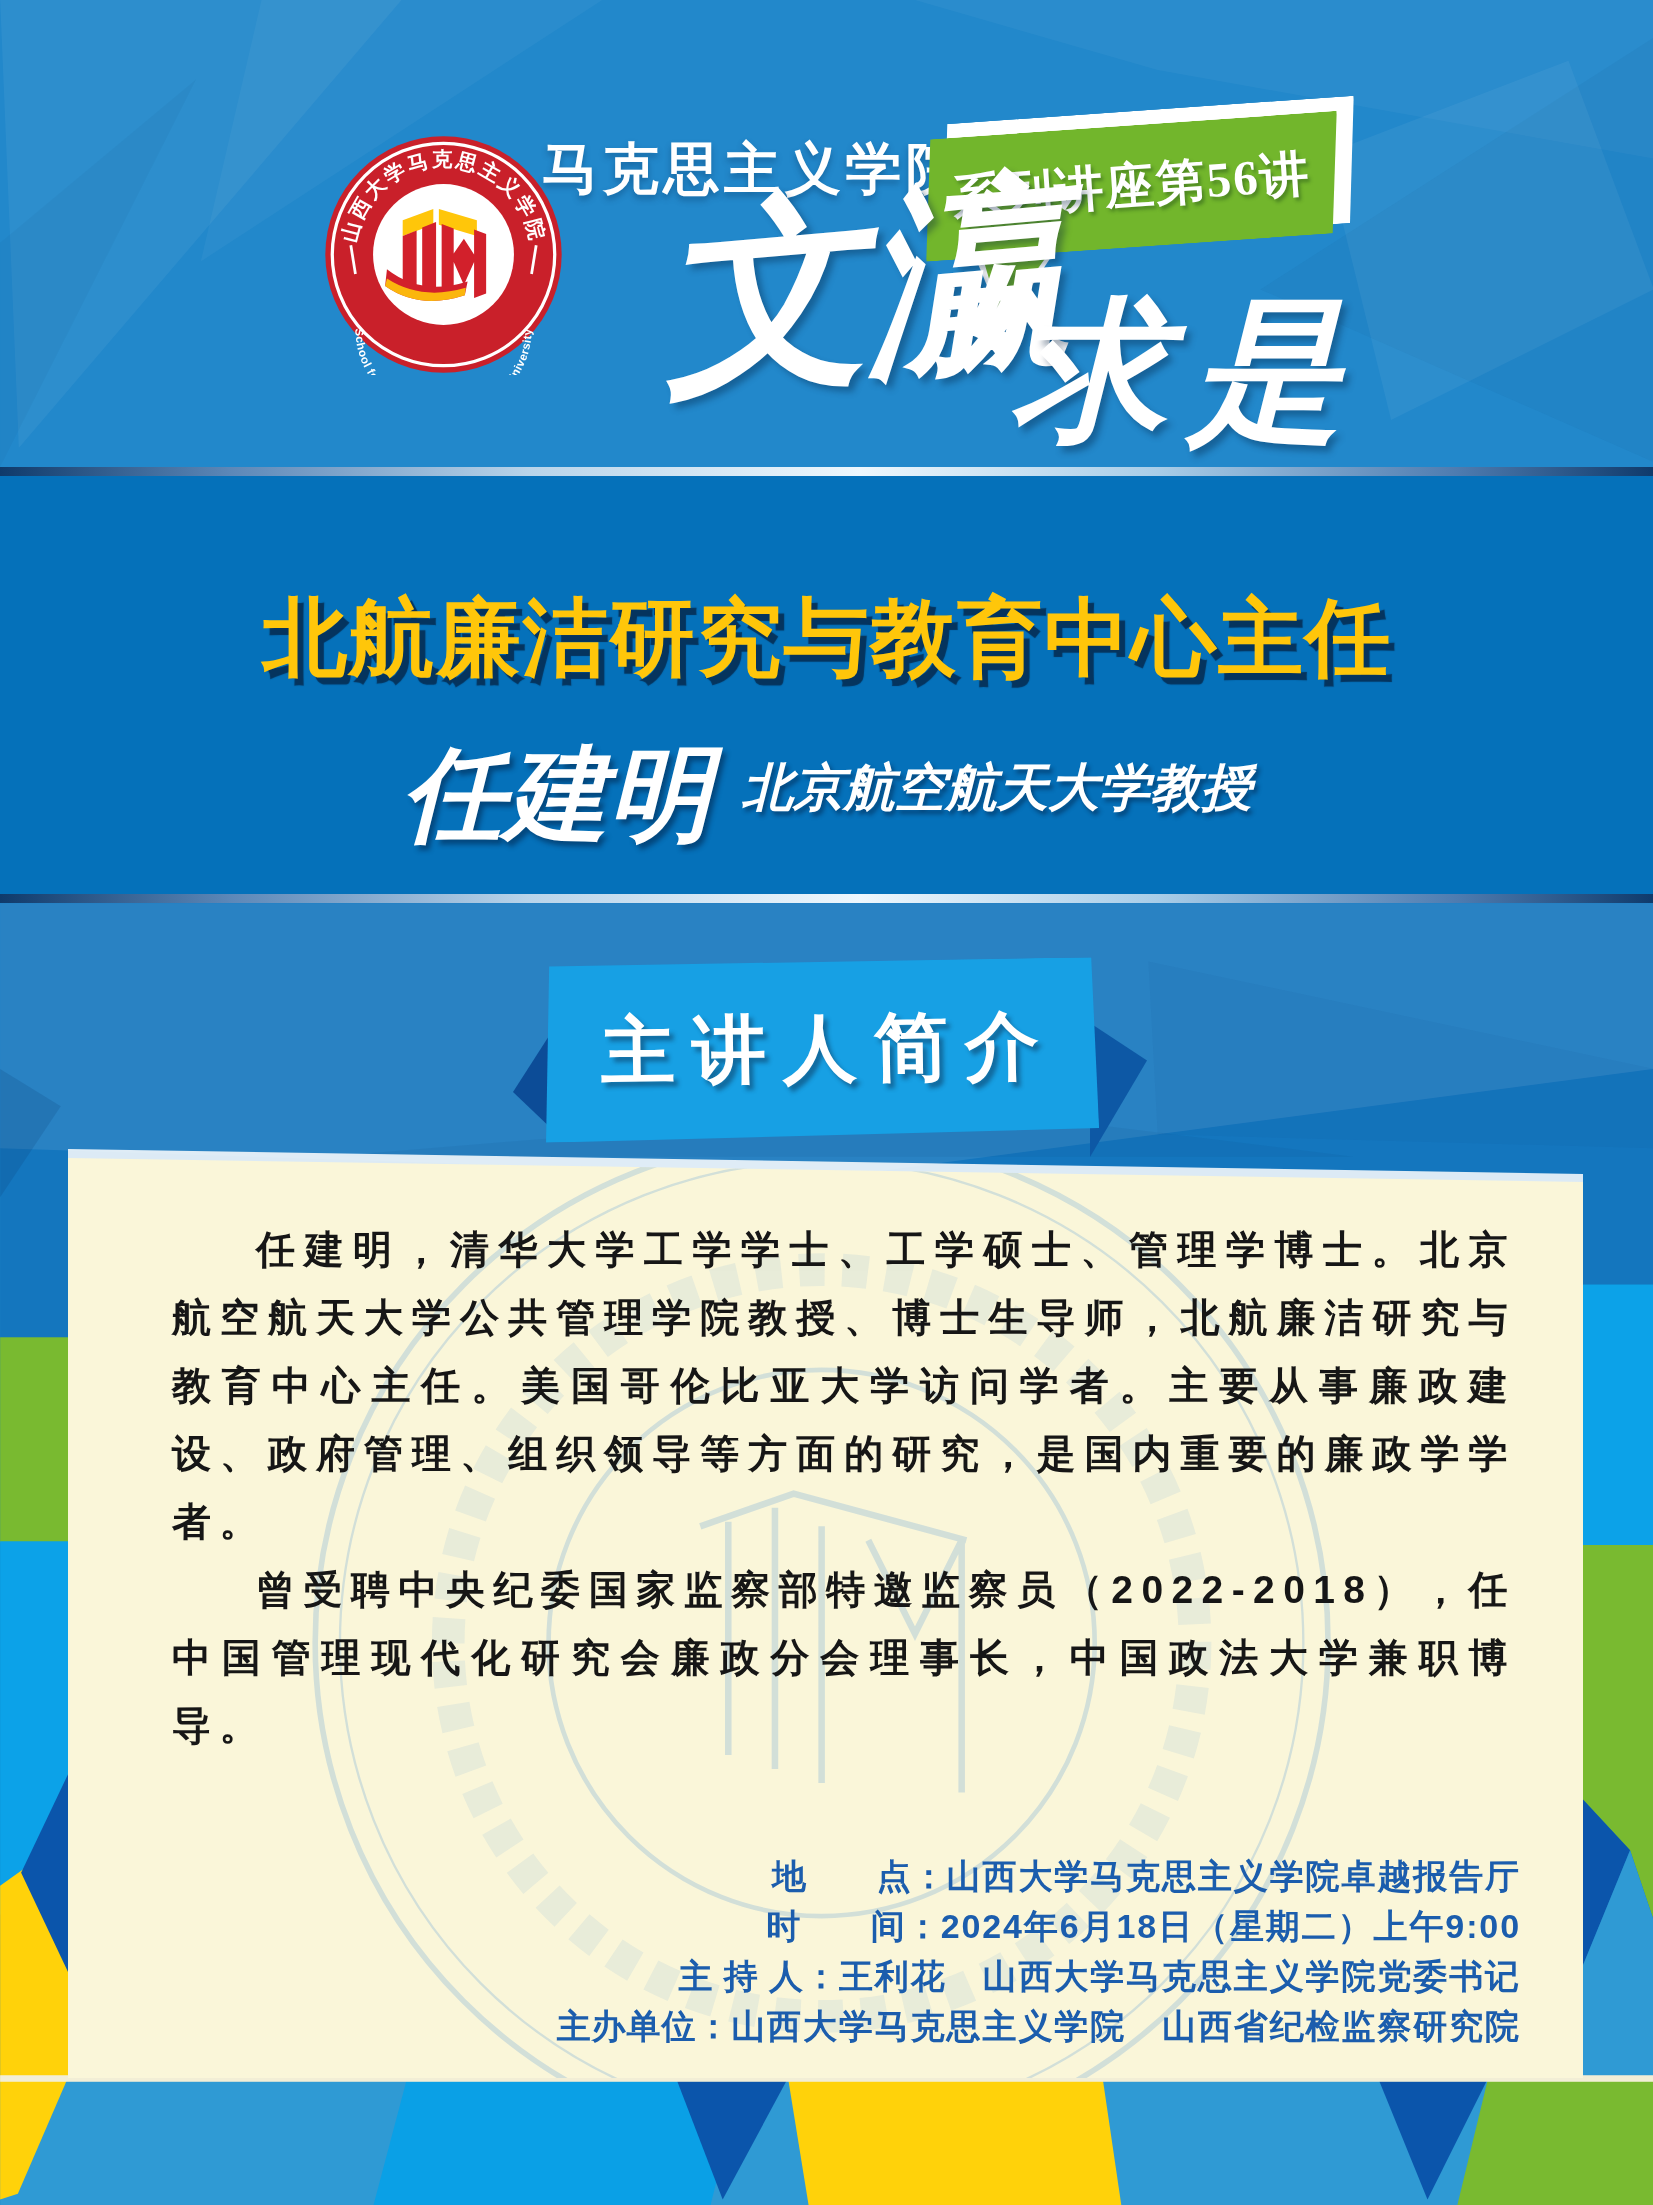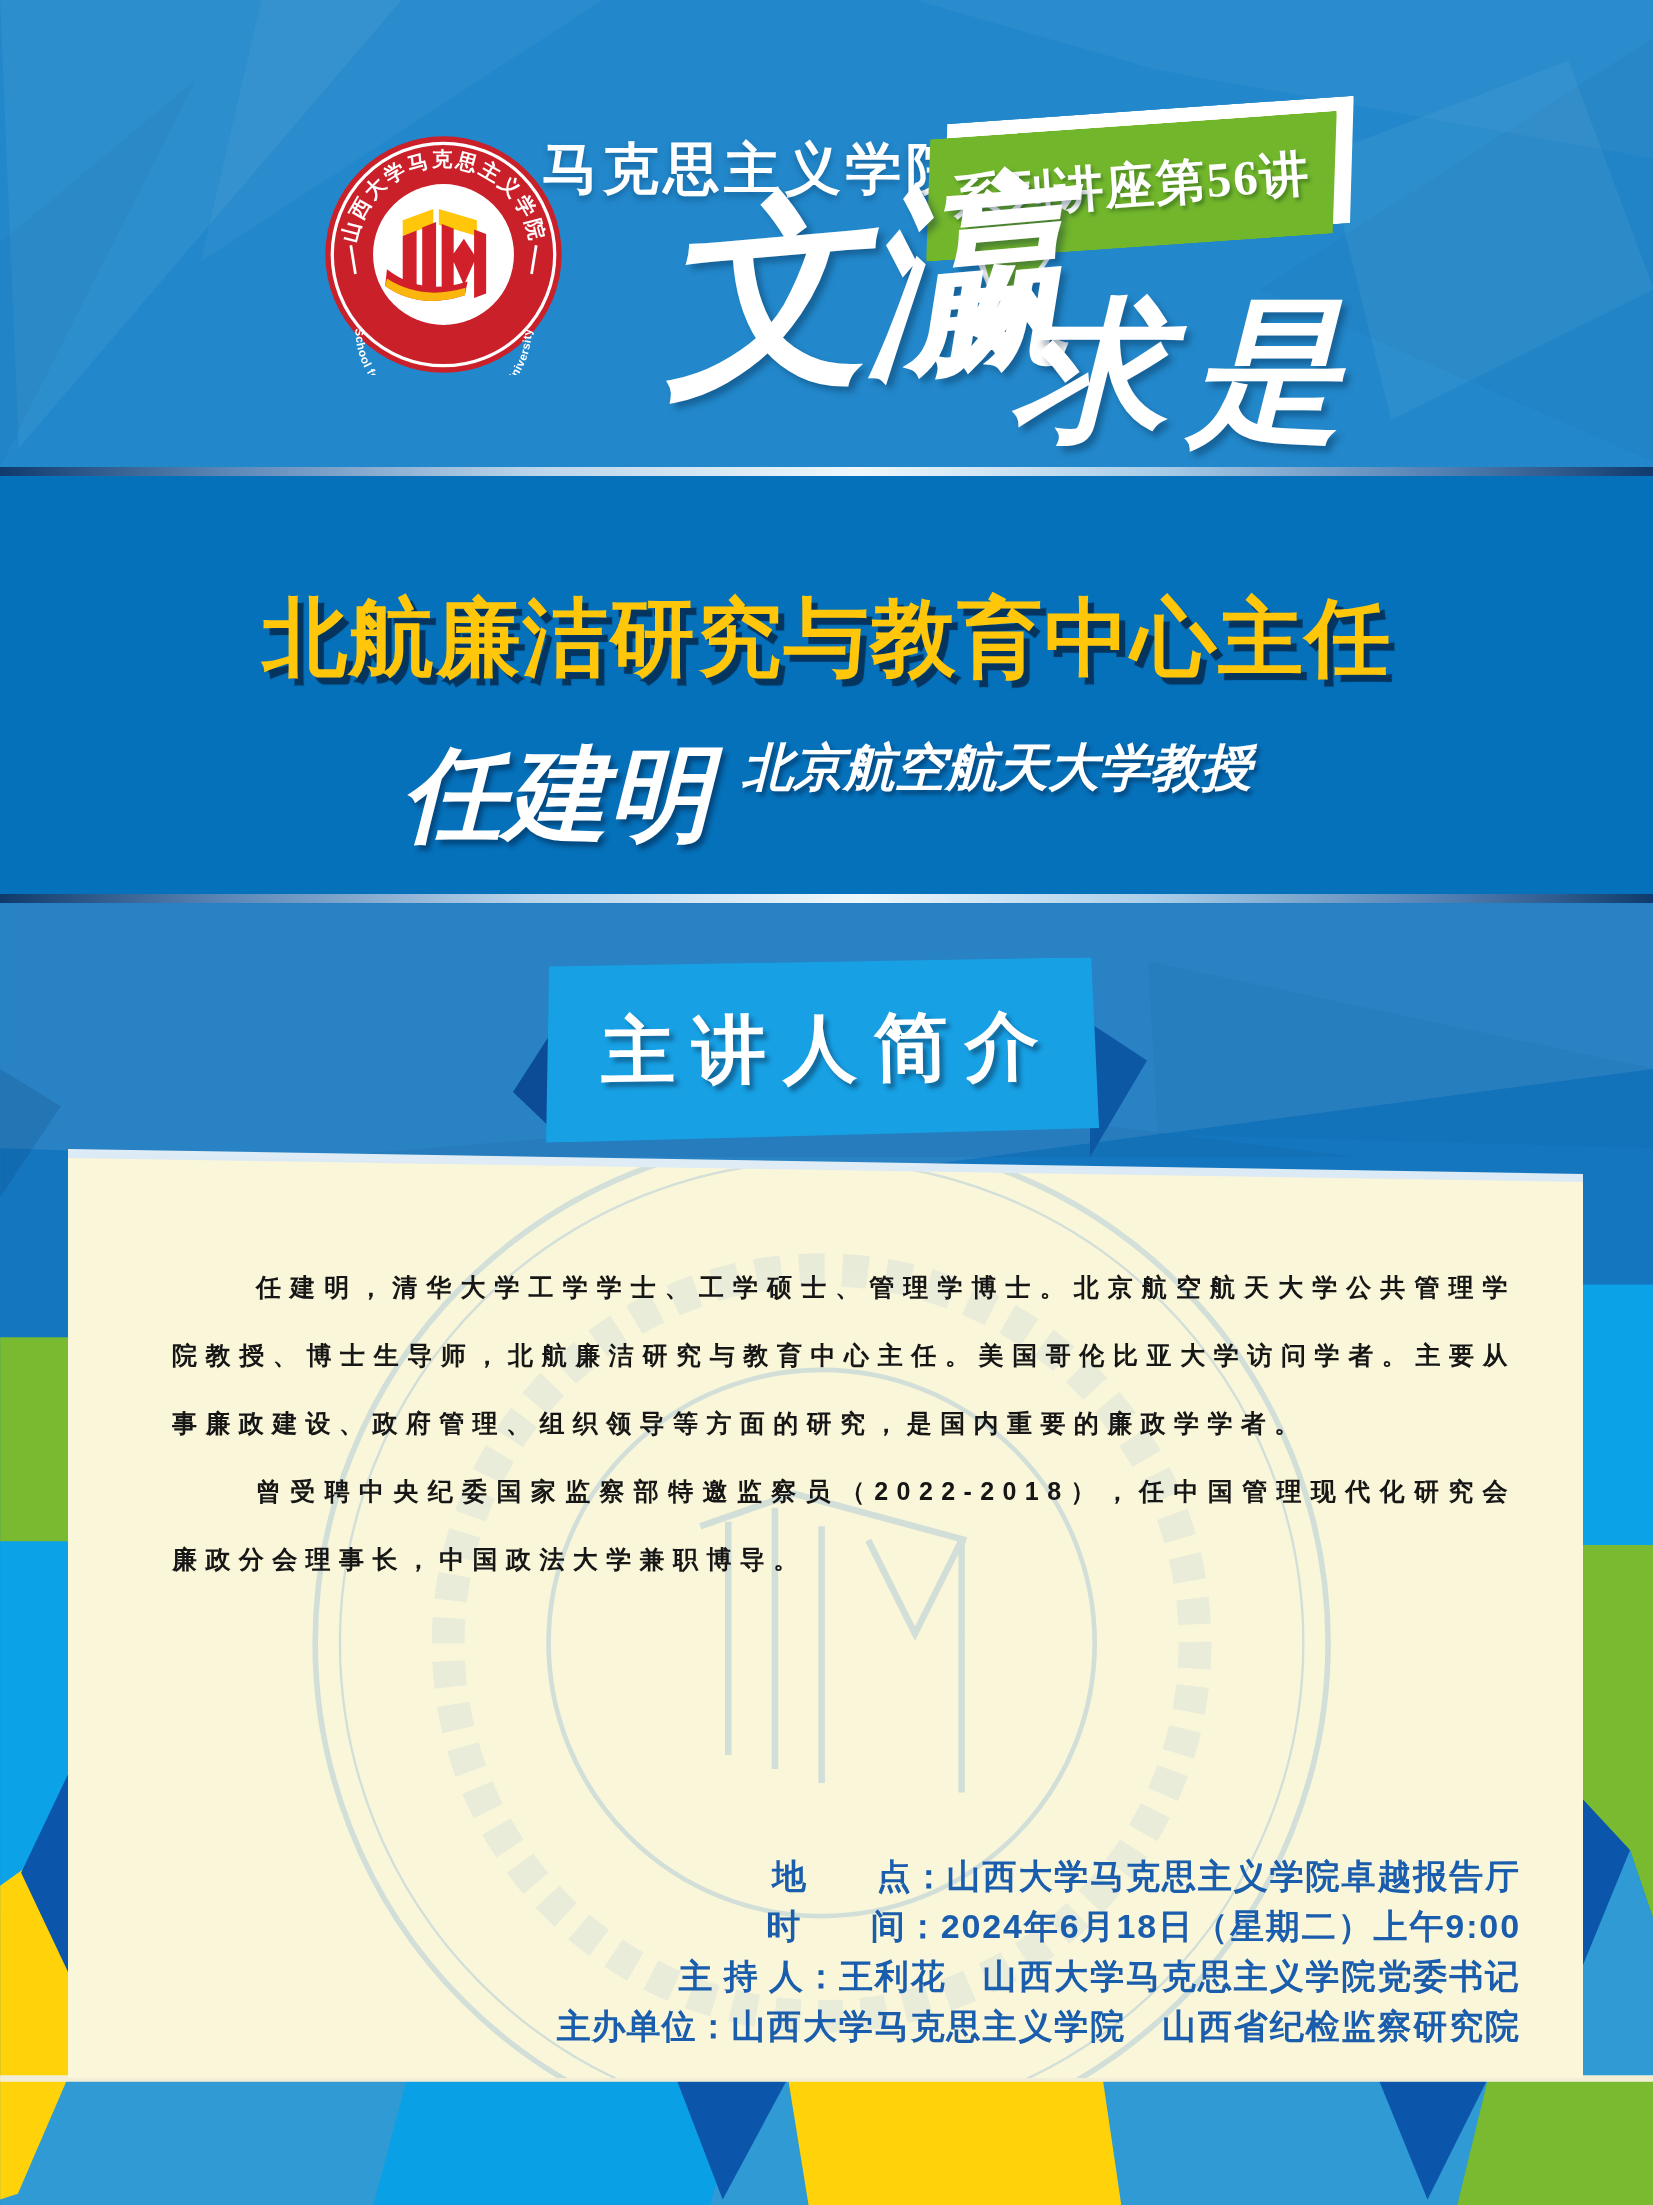--- a/index.html
+++ b/index.html
@@ -52,21 +52,21 @@
   #divider-top { top:467px; }
   #divider-bottom { top:894px; }
   #title-band { left:0; top:476px; width:1654px; height:418px; background:#0571ba; z-index:2; }
   #lecture-title {
     left:0; top:105px; width:100%; text-align:center;
     font-size:85px; font-weight:900; color:#ffc60a; letter-spacing:1.9px;
     text-shadow:6px 7px 0.9px rgba(6,45,84,.9);
     white-space:nowrap;
   }
   #speaker-row { left:0; top:266px; width:100%; display:flex;
-    justify-content:center; align-items:flex-start; gap:31px; }
+    justify-content:center; align-items:center; gap:31px; }
   #speaker-name { font-family:"DejaVu Serif", serif; font-style:italic; font-weight:700;
     font-size:103px; color:#fff; line-height:1; text-shadow:3.7px 4.7px 5.6px rgba(0,20,50,.45); }
   #speaker-title { font-family:"DejaVu Serif", serif; font-style:italic; font-weight:700;
     font-size:51px; color:#fff; line-height:1; padding-bottom:11.2px;
     text-shadow:2.8px 3.7px 4.7px rgba(0,20,50,.45); white-space:nowrap; }
 
   
   .fold { z-index:4; }
   #fold-left { left:513px; top:1025px; width:43px; height:108px; background:#0c4c97;
     clip-path:polygon(100% 0,100% 100%,0 62%); }
@@ -87,22 +87,22 @@
   
   #panel-edge { left:0; top:0; width:1654px; height:2205px; z-index:3;
     background:#ffffff; opacity:.85;
     clip-path:polygon(68px 1149px,1583px 1174px,1583px 1195px,68px 1171px); }
   #content-panel { left:0; top:0; width:1654px; height:2205px; z-index:3;
     background:#faf6d9;
     clip-path:polygon(68px 1158px,1583px 1182px,1583px 2078px,68px 2078px); }
   #watermark { position:absolute; left:0; top:0; width:1654px; height:2205px; }
 
   #bio {
-    position:absolute; left:172px; top:1253px; width:1344px;
-    font-size:25px; font-weight:700; color:#161616;
+    position:absolute; left:172px; top:1216px; width:1344px;
+    font-size:39px; font-weight:700; color:#161616;
     letter-spacing:8.4px; line-height:68px; text-align:justify;
   }
   #bio p { margin:0; text-indent:84px; }
 
   #event-details { position:absolute; left:233px; top:1851px; width:1288px;
     font-size:34px; font-weight:700; color:#1b5dad; line-height:50px;text-align:right; }
   .detail-row { white-space:nowrap; }
   .detail-label { letter-spacing:0.9px; }
   .detail-value { letter-spacing:1.9px; }
 </style>

